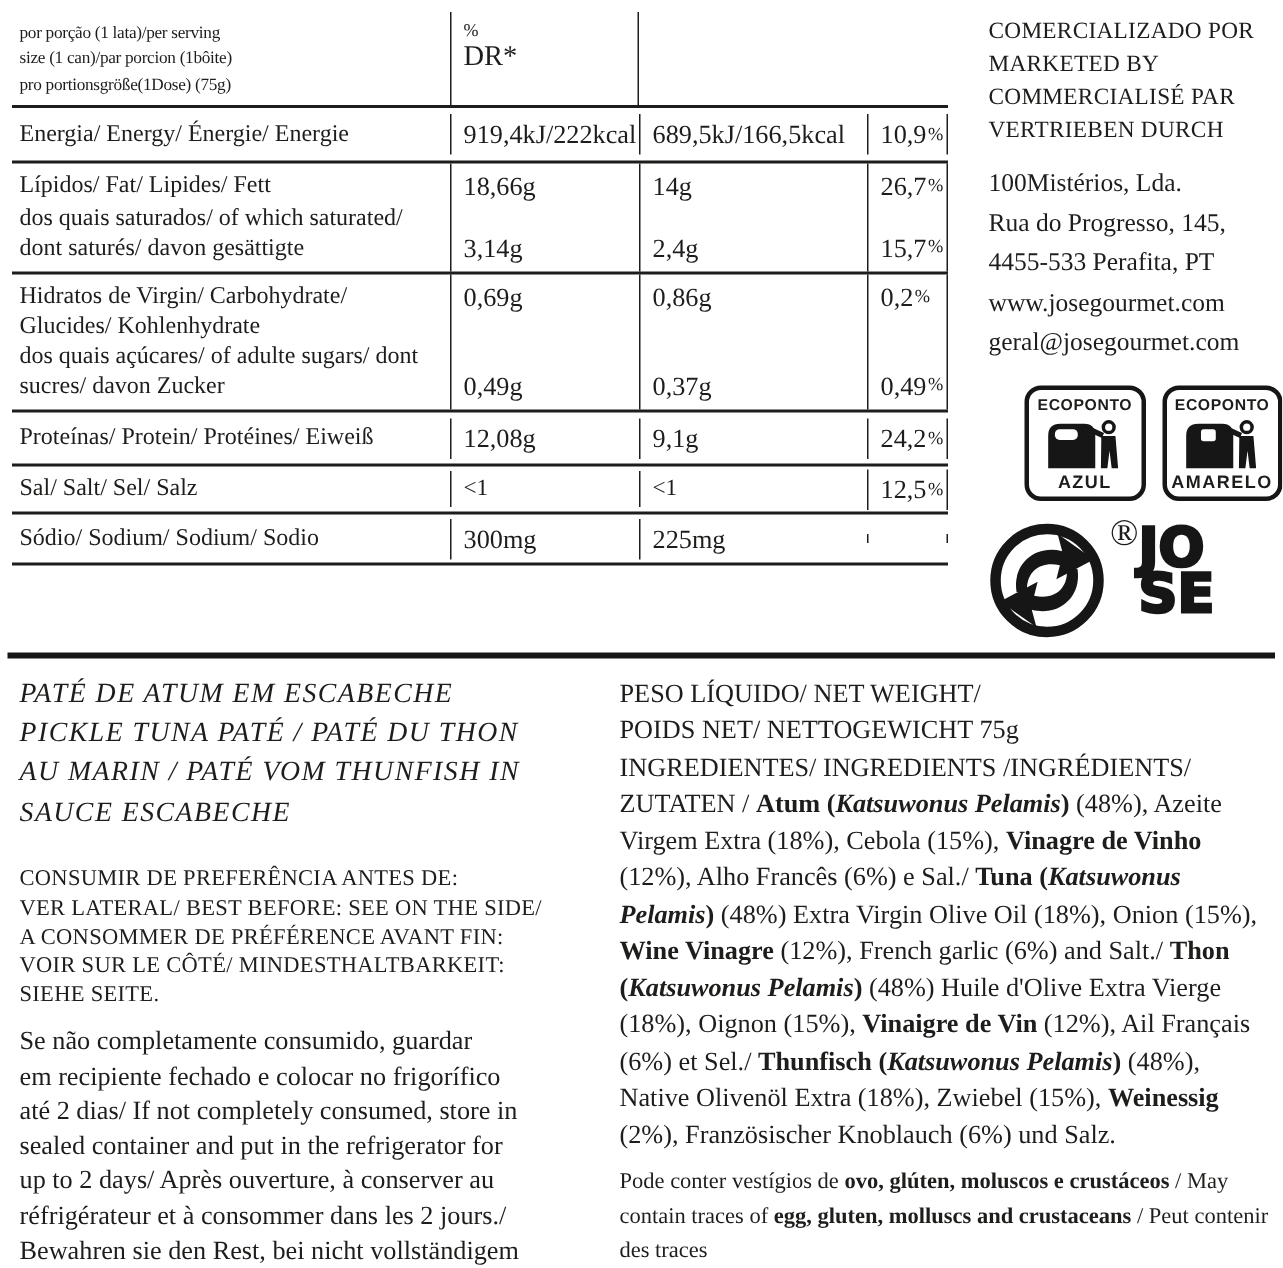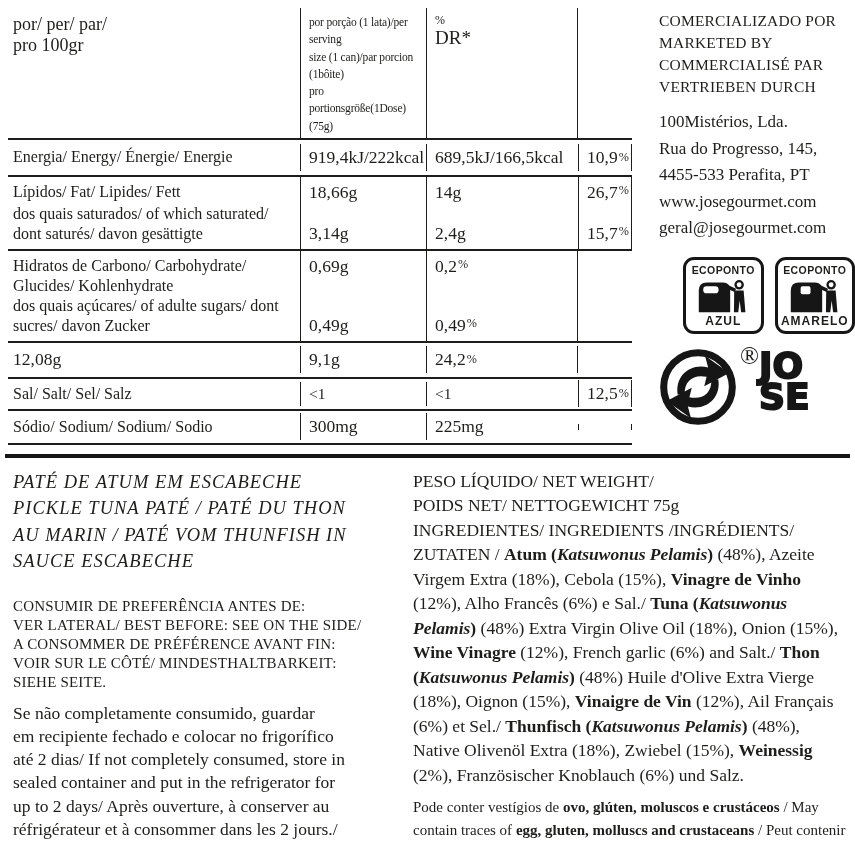--- a/index.html
+++ b/index.html
@@ -62,21 +62,20 @@
 </head>
 <body>
 
 <div class="page">
 
   <div class="top">
     <div class="left-top">
       <div class="ntable">
 
         <div class="trow hdr-row">
-          <div class="cell hdr-per100">por/ per/ par/<br>pro 100gr</div>
           <div class="cell hdr-serving">por porção (1 lata)/per serving<br>size (1 can)/par porcion (1bôite)<br>pro portionsgröße(1Dose) (75g)</div>
           <div class="cell hdr-dr"><span>%</span><span class="dr-big">DR*</span></div>
         </div>
 
         <div class="trow vrow" style="min-height:37px">
           <div class="cell lbl">Energia/ Energy/ Énergie/ Energie</div>
           <div class="cell val">919,4kJ/222kcal</div>
           <div class="cell val">689,5kJ/166,5kcal</div>
           <div class="cell val">
               <span>10,9</span>
@@ -98,34 +97,39 @@
             <div class="val">2,4g</div>
           </div>
           <div class="cell">
             <div class="val"><span>26,7</span><span class="pct">%</span></div>
             <div class="val"><span>15,7</span><span class="pct">%</span></div>
           </div>
         </div>
 
         <div class="trow subrow" style="min-height:88px">
           <div class="cell">
-            <div class="lbl">Hidratos de Carbono/ Carbohydrate/ Glucides/ Kohlenhydrate</div>
+            <div class="lbl">Hidratos de Virgin/ Carbohydrate/ Glucides/ Kohlenhydrate</div>
             <div class="sublbl">dos quais açúcares/ of adulte sugars/ dont sucres/ davon Zucker</div>
           </div>
           <div class="cell">
             <div class="val">0,69g</div>
             <div class="val">0,49g</div>
           </div>
           <div class="cell">
+            <div class="val">0,86g</div>
+            <div class="val">0,37g</div>
+          </div>
+          <div class="cell">
             <div class="val"><span>0,2</span><span class="pct">%</span></div>
             <div class="val"><span>0,49</span><span class="pct">%</span></div>
           </div>
         </div>
 
         <div class="trow vrow">
+          <div class="cell lbl">Proteínas/ Protein/ Protéines/ Eiweiß</div>
           <div class="cell val">12,08g</div>
           <div class="cell val">9,1g</div>
           <div class="cell val">
               <span>24,2</span>
               <span class="pct">%</span>
             </div>
         </div>
 
         <div class="trow vrow" style="min-height:32px">
           <div class="cell lbl">Sal/ Salt/ Sel/ Salz</div>

